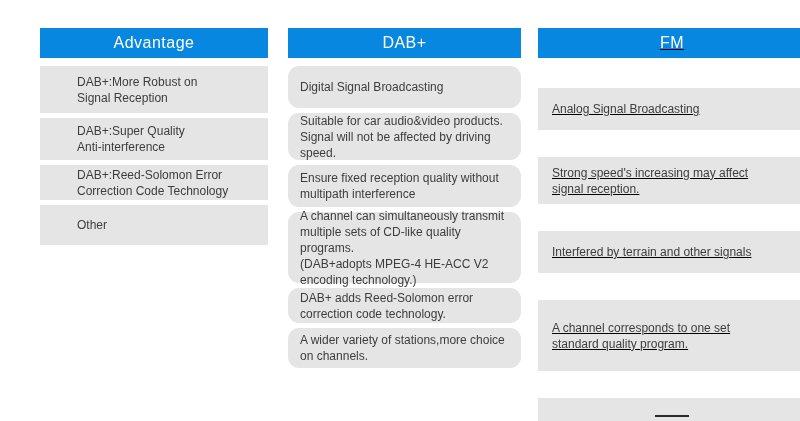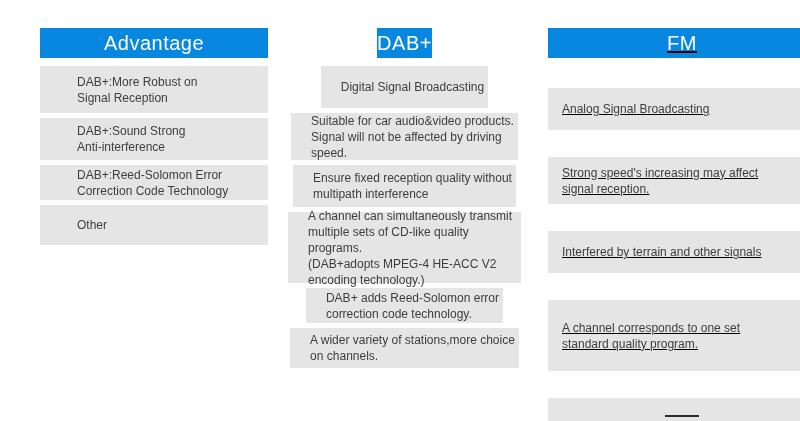--- a/index.html
+++ b/index.html
@@ -9,40 +9,40 @@
     background:#ffffff;
     font-family:"Liberation Sans", sans-serif;
     overflow:hidden;
   }
   .table-wrap {
     position:absolute; left:40px; top:28px;
     display:flex; align-items:flex-start;
   }
   .col { display:flex; flex-direction:column; }
   .col-advantage { width:228px; margin-right:20px; }
-  .col-dab       { width:233px; margin-right:27px;align-items:center; }
+  .col-dab       { width:233px; margin-right:17px; }
   .col-fm        { width:268px;text-decoration:underline; }
 
   .col-header {
     height:30px; margin-bottom:8px;
     background:#0787e0; color:#ffffff;
     display:flex; align-items:center; justify-content:center;
-    font-size:20px; font-weight:400; letter-spacing:0.5px;
+    font-size:16px; font-weight:400; letter-spacing:0.5px;
   }
 
   .cell {
     background:#e5e5e5;
     margin-bottom:5px;
     display:flex; align-items:center;
     box-sizing:border-box;
     font-size:12px; line-height:16px; color:#3d3d3d;
     white-space:pre-line;
   }
   .col-advantage .cell { padding-left:37px; padding-right:6px; }
-  .col-dab       .cell { padding-left:20px;  padding-right:4px; }
+  .col-dab       .cell { padding-left:12px;  padding-right:4px;border-radius:11px; }
   .col-fm        .cell { padding-left:14px; padding-right:6px;margin-top:22px; }
 
   .h0 { height:42px; }
   .h1 { height:47px; }
   .h2 { height:42px; }
   .h3 { height:71px; }
   .h4 { height:35px; }
   .h5 { height:40px; }
 
   .cell.dash { justify-content:center; padding:0; }
@@ -51,21 +51,21 @@
 </head>
 <body>
 
 <div class="canvas">
   <div class="table-wrap">
 
     <div class="col col-advantage">
       <div class="col-header">Advantage</div>
       <div class="cell h1">DAB+:More Robust on
 Signal Reception</div>
-      <div class="cell h2">DAB+:Sound Strong
+      <div class="cell h2">DAB+:Super Quality
 Anti-interference</div>
       <div class="cell h4">DAB+:Reed-Solomon Error
 Correction Code Technology</div>
       <div class="cell h5">Other</div>
     </div>
 
     <div class="col col-dab">
       <div class="col-header">DAB+</div>
       <div class="cell h0">Digital Signal Broadcasting</div>
       <div class="cell h1">Suitable for car audio&amp;video products.

